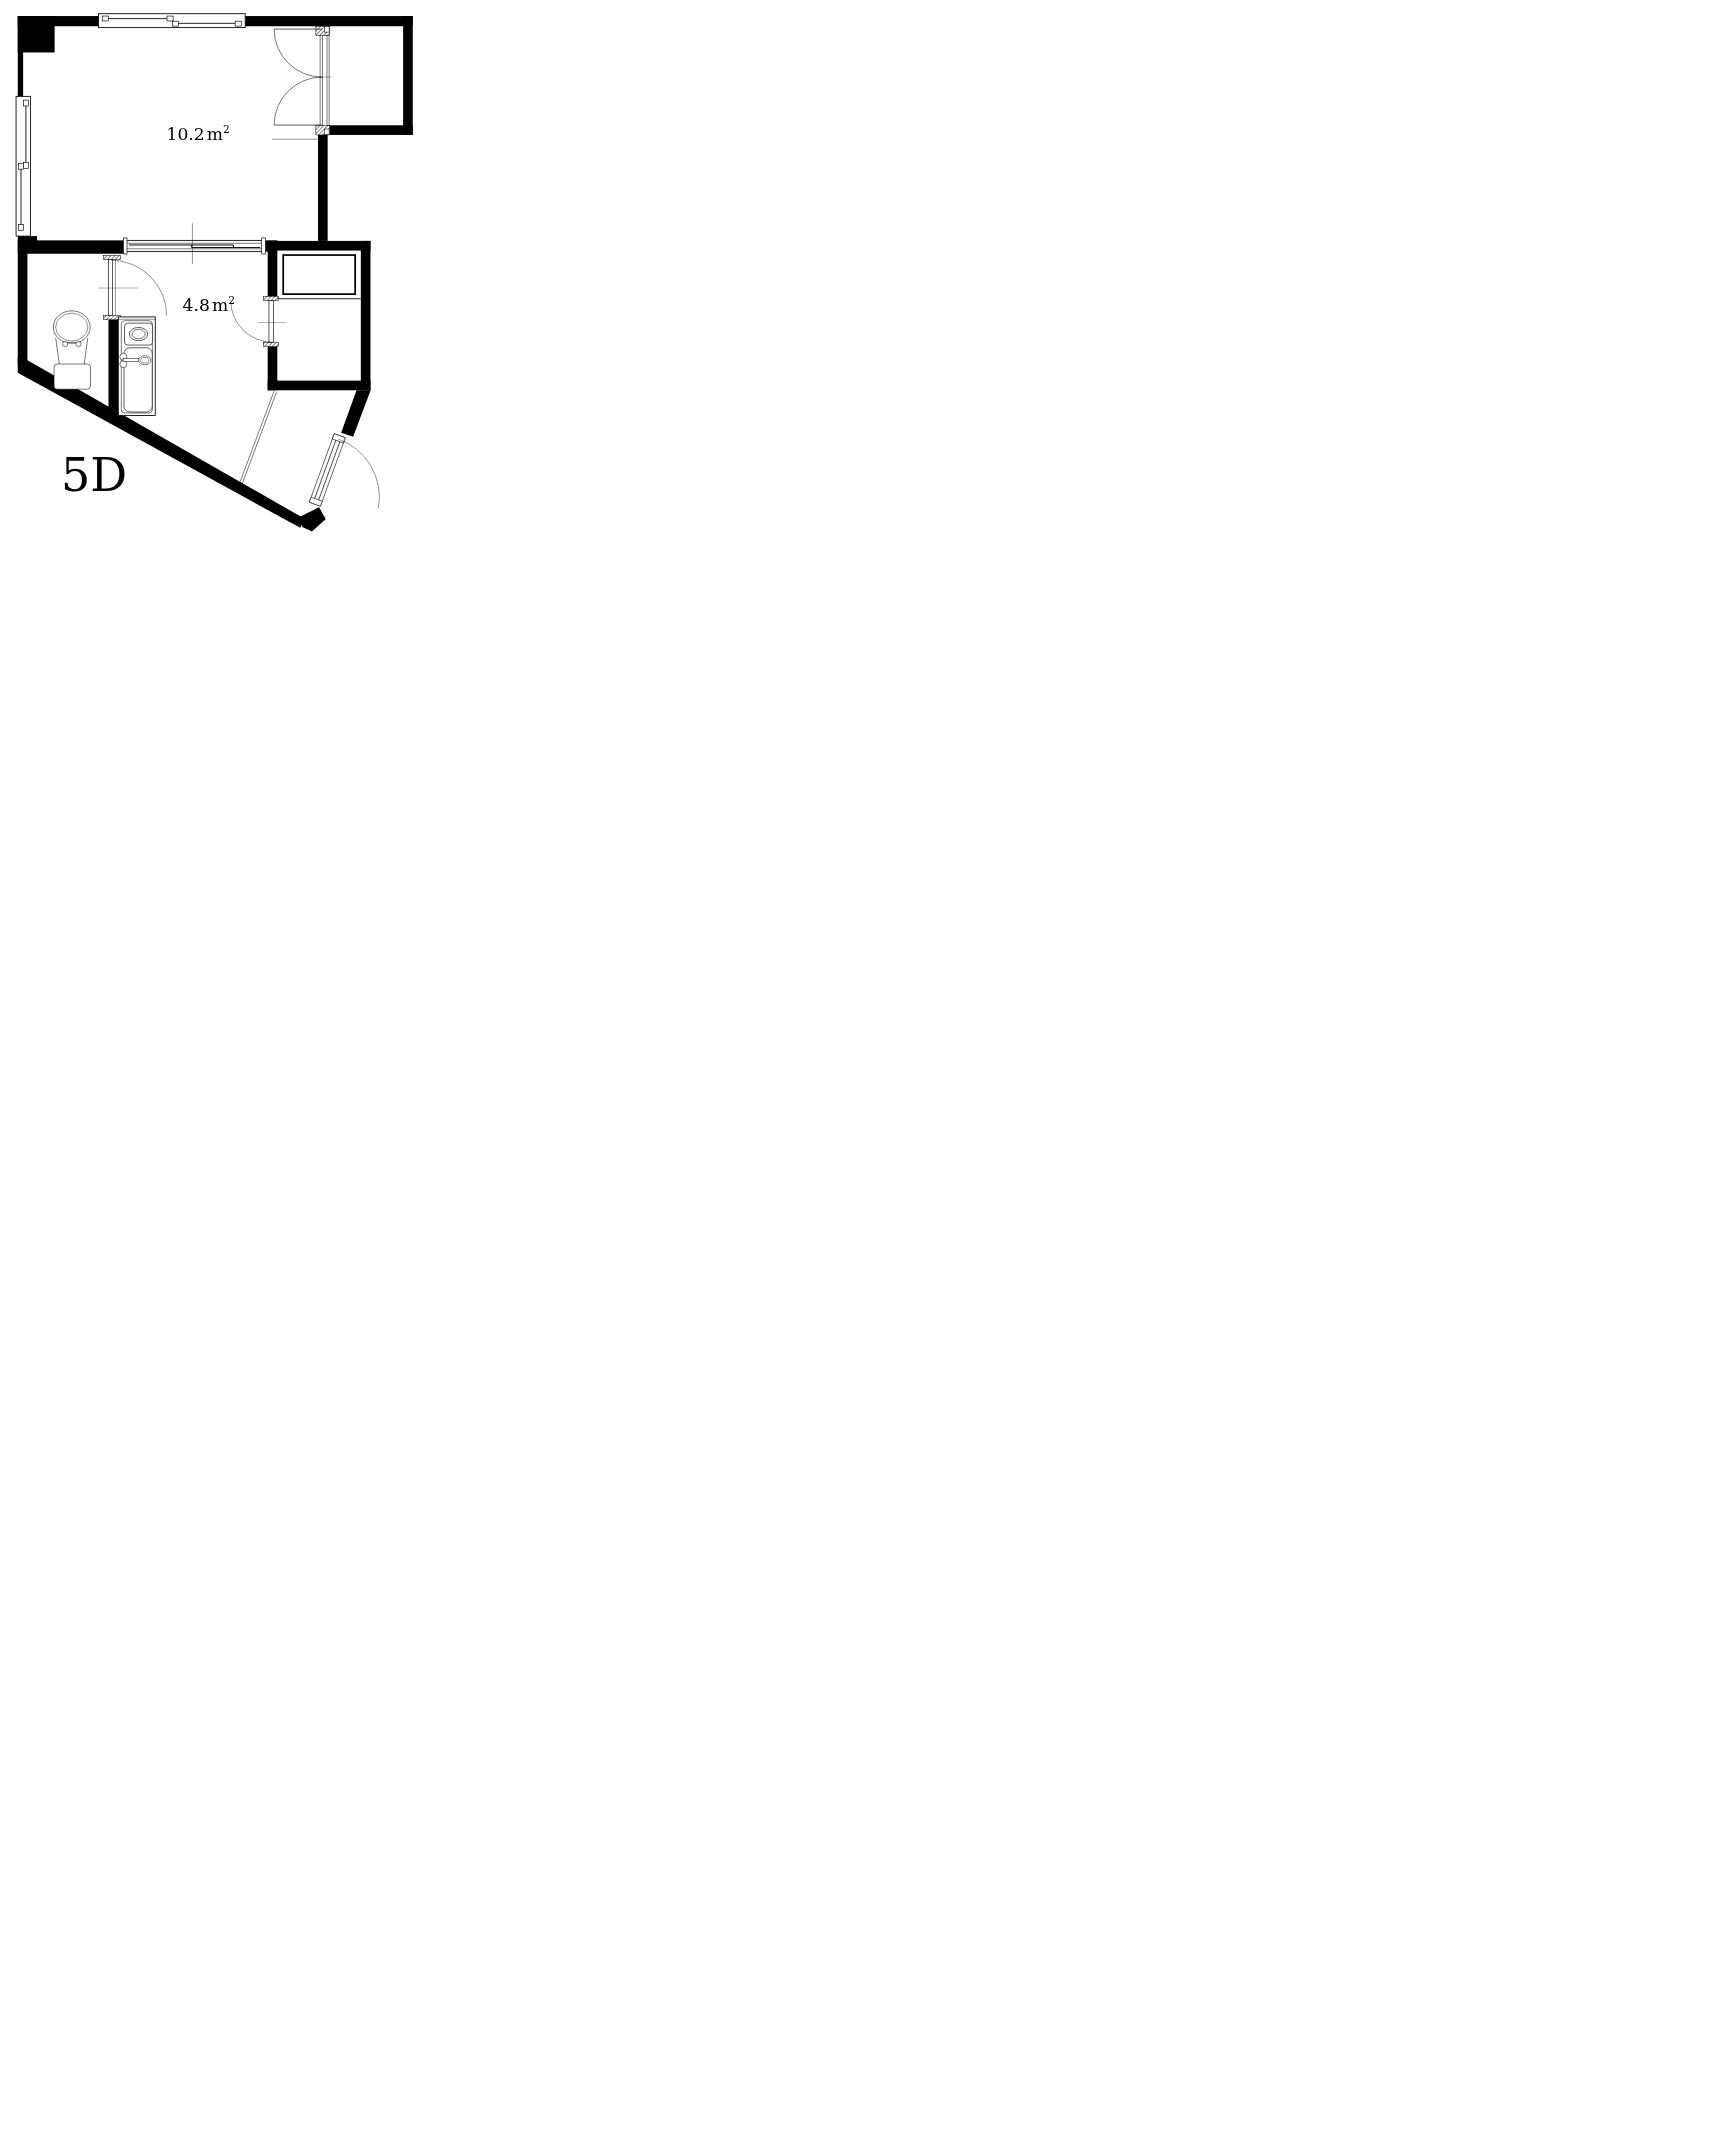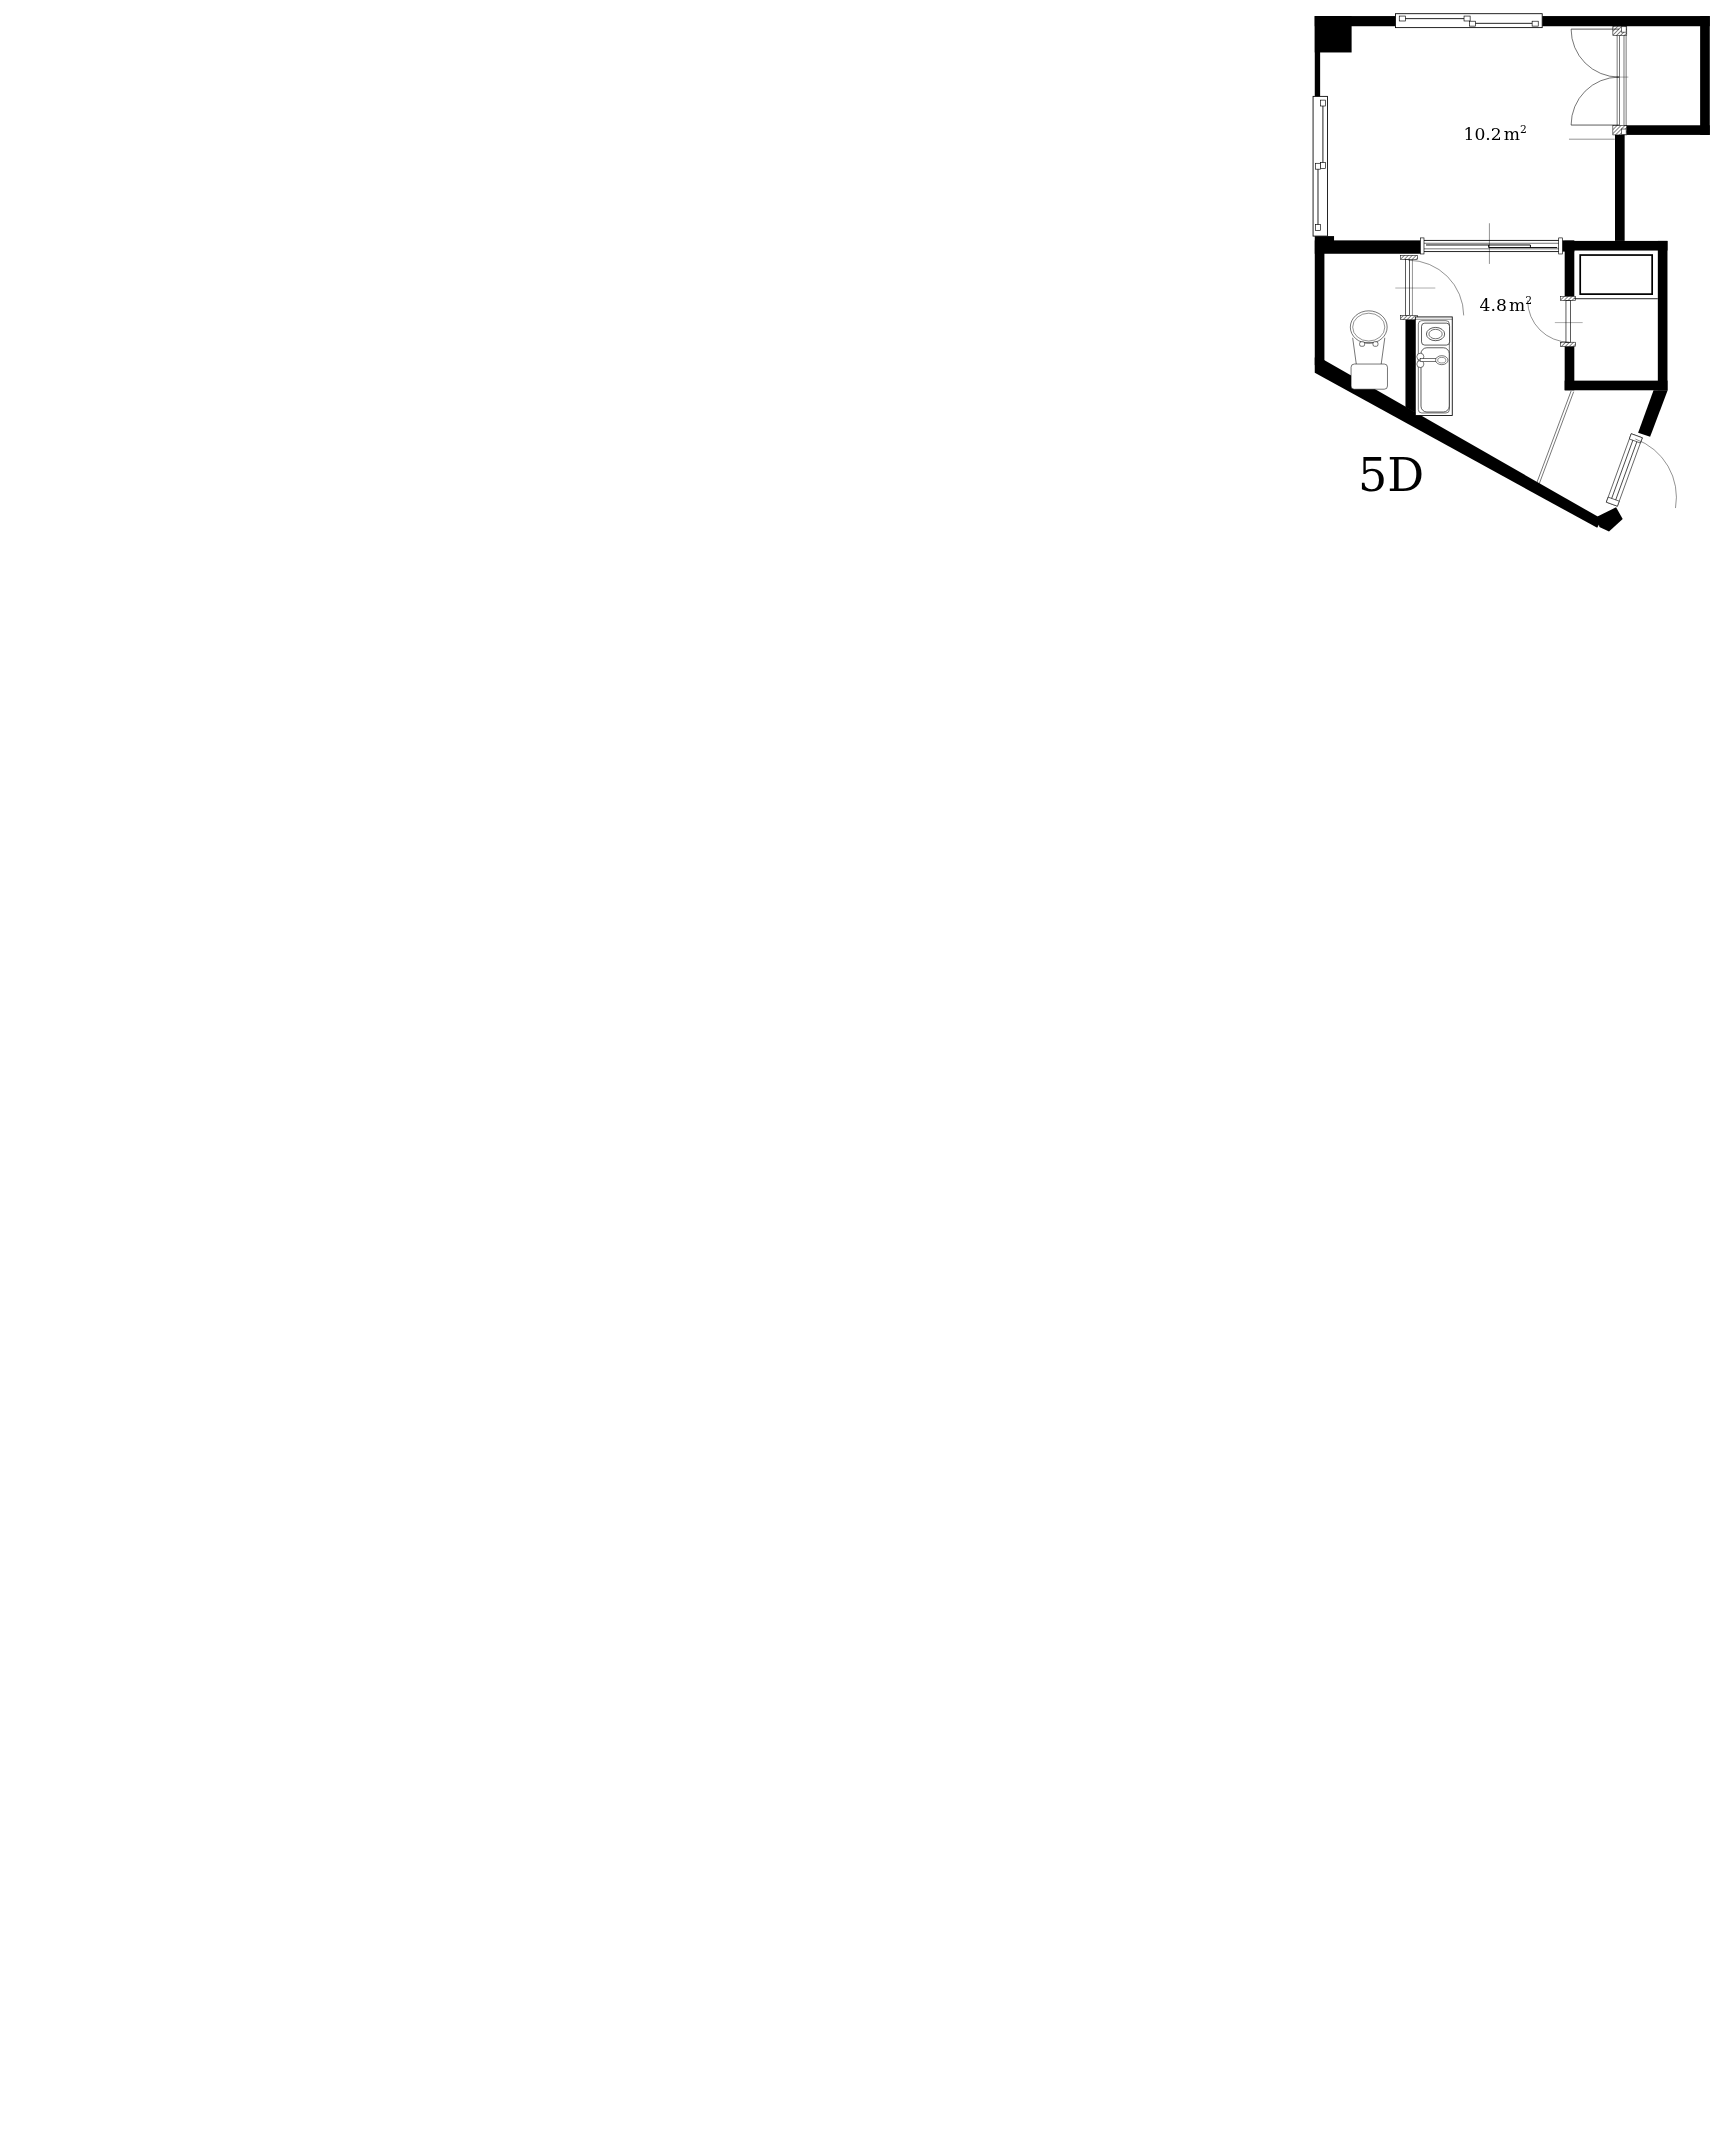--- a/index.html
+++ b/index.html
@@ -1,16 +1,16 @@
 <!DOCTYPE html>
 <html style="font-size:6.8px"><head>
 <meta charset="utf-8">
 <style>
   html,body { margin:0; padding:0; background:#ffffff; }
-  .page { width:100%; display:flex; justify-content:flex-end; }
+  .page { width:100%; display:flex; justify-content:flex-start; }
   svg.plan { display:block; width:min(100vw, 433px); height:auto; background:#fff; }
   .wall { fill:#000000; stroke:none; }
   .ln   { stroke:#000000; fill:none; }
   .wh   { fill:#ffffff; stroke:#000000; }
   text.area-label { font-family:"DejaVu Serif", "Liberation Serif", serif; fill:#000; }
   text.unit-label { font-family:"DejaVu Serif", "Liberation Serif", serif; fill:#000; }
 </style>
 </head>
 <body>
 

